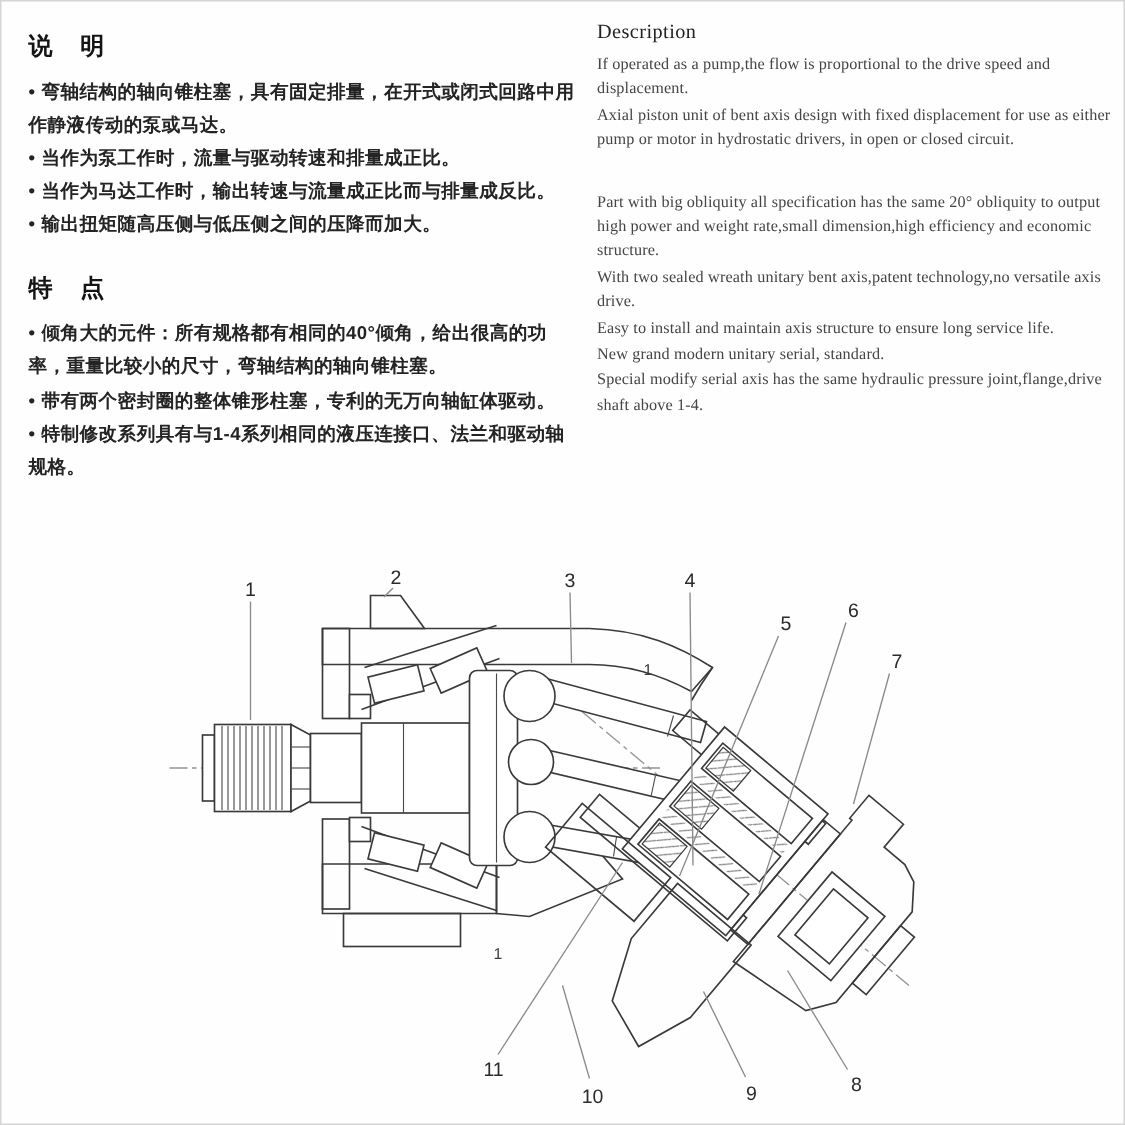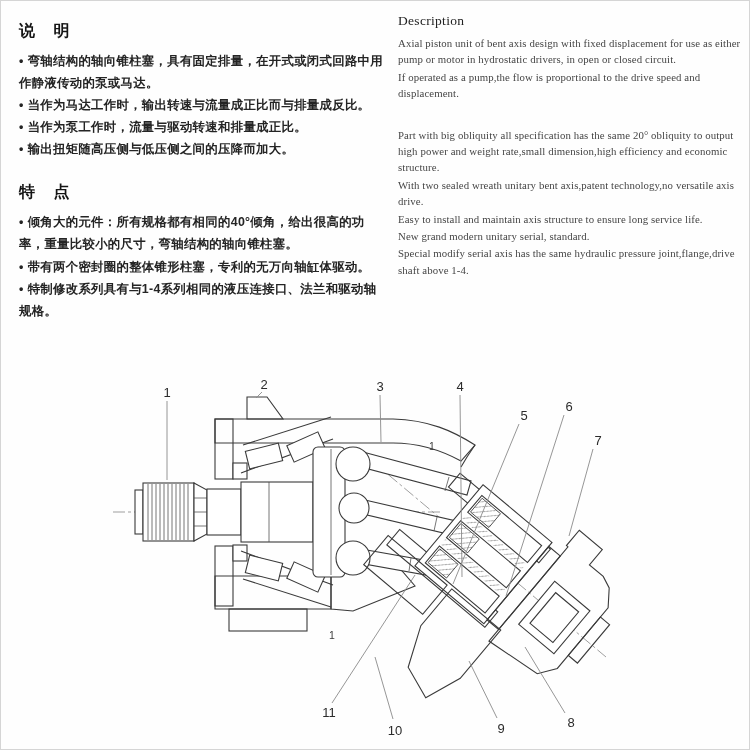--- a/index.html
+++ b/index.html
@@ -30,34 +30,34 @@
   .callout-sm{font-family:"Liberation Sans", sans-serif;font-size:10.5px;fill:#3b3b3b;}
 </style>
 </head>
 <body>
 
 <div class="page">
 
   <div class="col-cn">
     <h2 class="cn-title">说 明</h2>
     <div class="cn-li"><span class="dot">•</span><span>弯轴结构的轴向锥柱塞，具有固定排量，在开式或闭式回路中用作静液传动的泵或马达。</span></div>
+    <div class="cn-li"><span class="dot">•</span><span>当作为泵工作时，流量与驱动转速和排量成正比。</span></div>
     <div class="cn-li"><span class="dot">•</span><span>当作为马达工作时，输出转速与流量成正比而与排量成反比。</span></div>
-    <div class="cn-li"><span class="dot">•</span><span>当作为泵工作时，流量与驱动转速和排量成正比。</span></div>
     <div class="cn-li"><span class="dot">•</span><span>输出扭矩随高压侧与低压侧之间的压降而加大。</span></div>
     <div class="cn-gap"></div>
     <h2 class="cn-title">特 点</h2>
     <div class="cn-li"><span class="dot">•</span><span>倾角大的元件：所有规格都有相同的40°倾角，给出很高的功率，重量比较小的尺寸，弯轴结构的轴向锥柱塞。</span></div>
     <div class="cn-li"><span class="dot">•</span><span>带有两个密封圈的整体锥形柱塞，专利的无万向轴缸体驱动。</span></div>
     <div class="cn-li"><span class="dot">•</span><span>特制修改系列具有与1-4系列相同的液压连接口、法兰和驱动轴规格。</span></div>
   </div>
 
   <div class="col-en">
     <h2 class="en-title">Description</h2>
+    <p class="en-p">If operated as a pump,the flow is proportional to the drive speed and displacement.</p>
     <p class="en-p">Axial piston unit of bent axis design with fixed displacement for use as either pump or motor in hydrostatic drivers, in open or closed circuit.</p>
-    <p class="en-p">If operated as a pump,the flow is proportional to the drive speed and displacement.</p>
     <div class="en-gap"></div>
     <p class="en-p">Part with big obliquity all specification has the same 20° obliquity to output high power and weight rate,small dimension,high efficiency and economic structure.</p>
     <p class="en-p">With two sealed wreath unitary bent axis,patent technology,no versatile axis drive.</p>
     <p class="en-p">Easy to install and maintain axis structure to ensure long service life.</p>
     <p class="en-p">New grand modern unitary serial, standard.</p>
     <p class="en-p">Special modify serial axis has the same hydraulic pressure joint,flange,drive shaft above 1-4.</p>
   </div>
 
   <svg class="diagram" viewBox="0 0 750 750">
     <defs>

